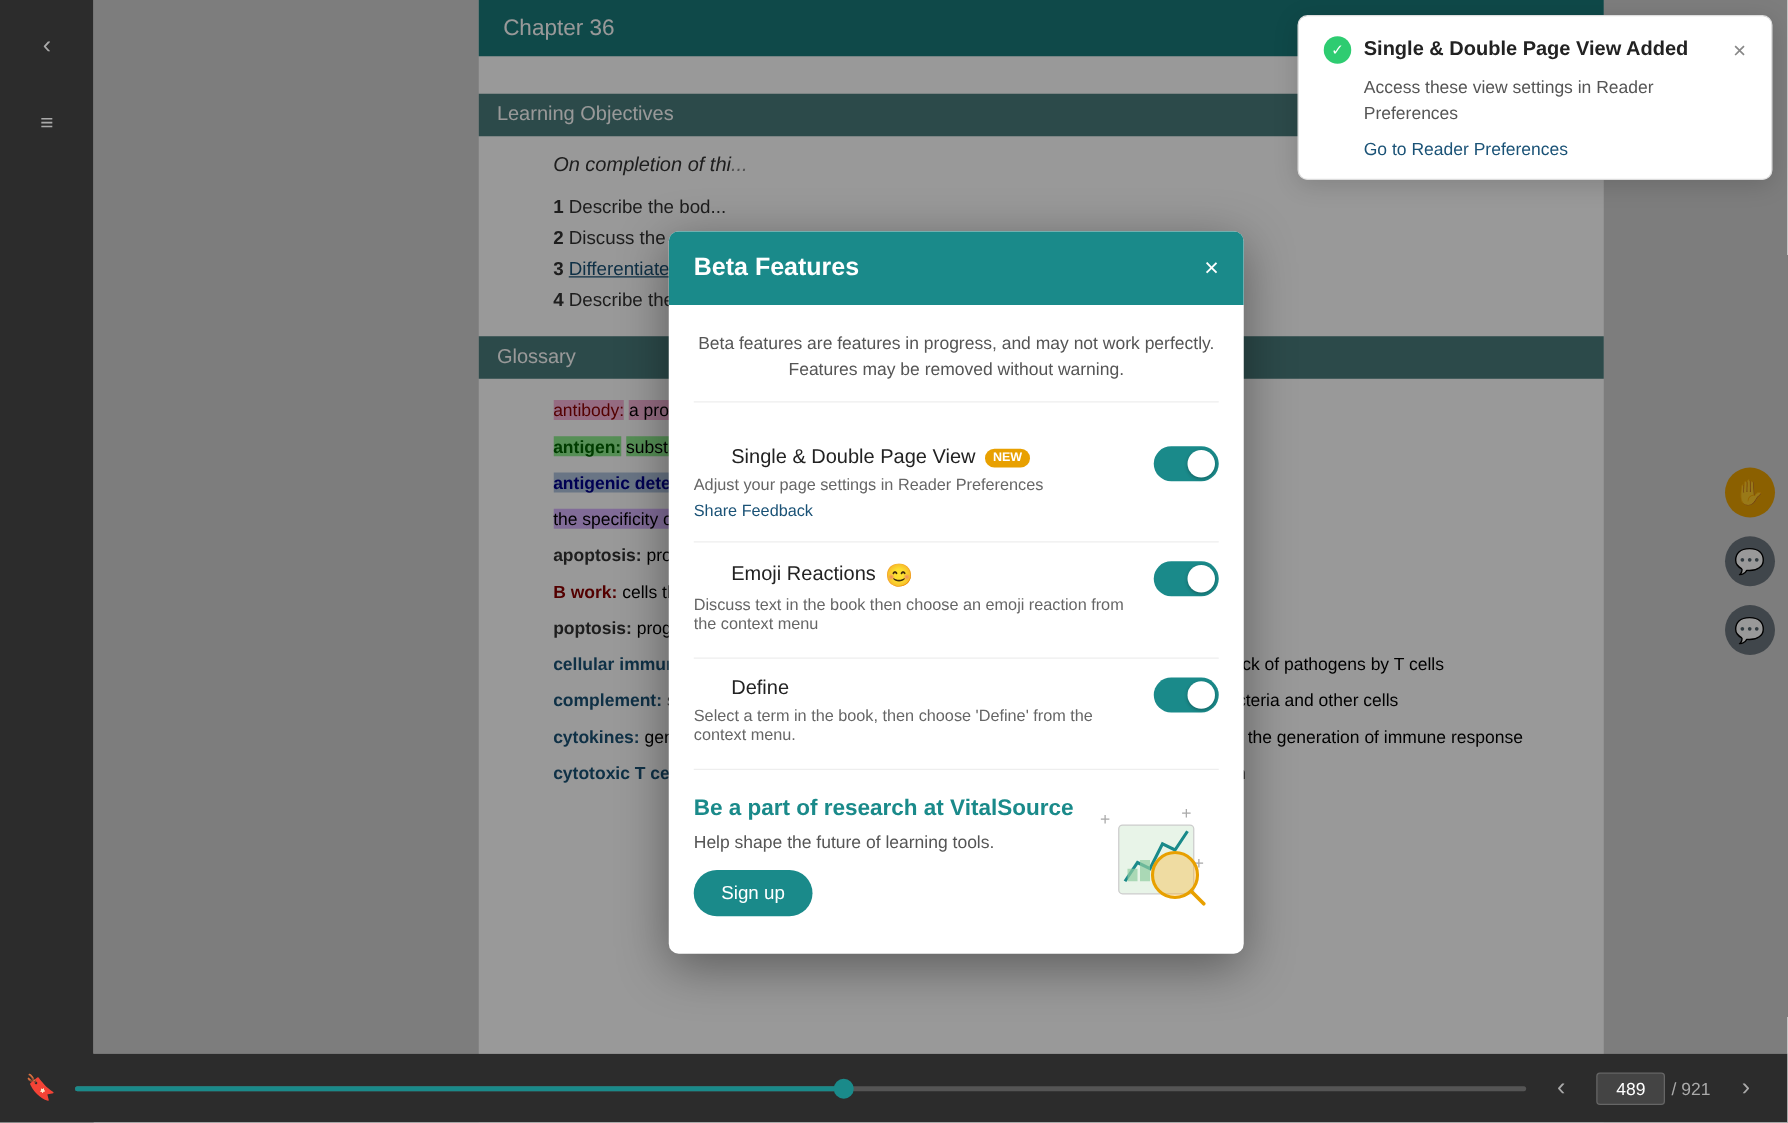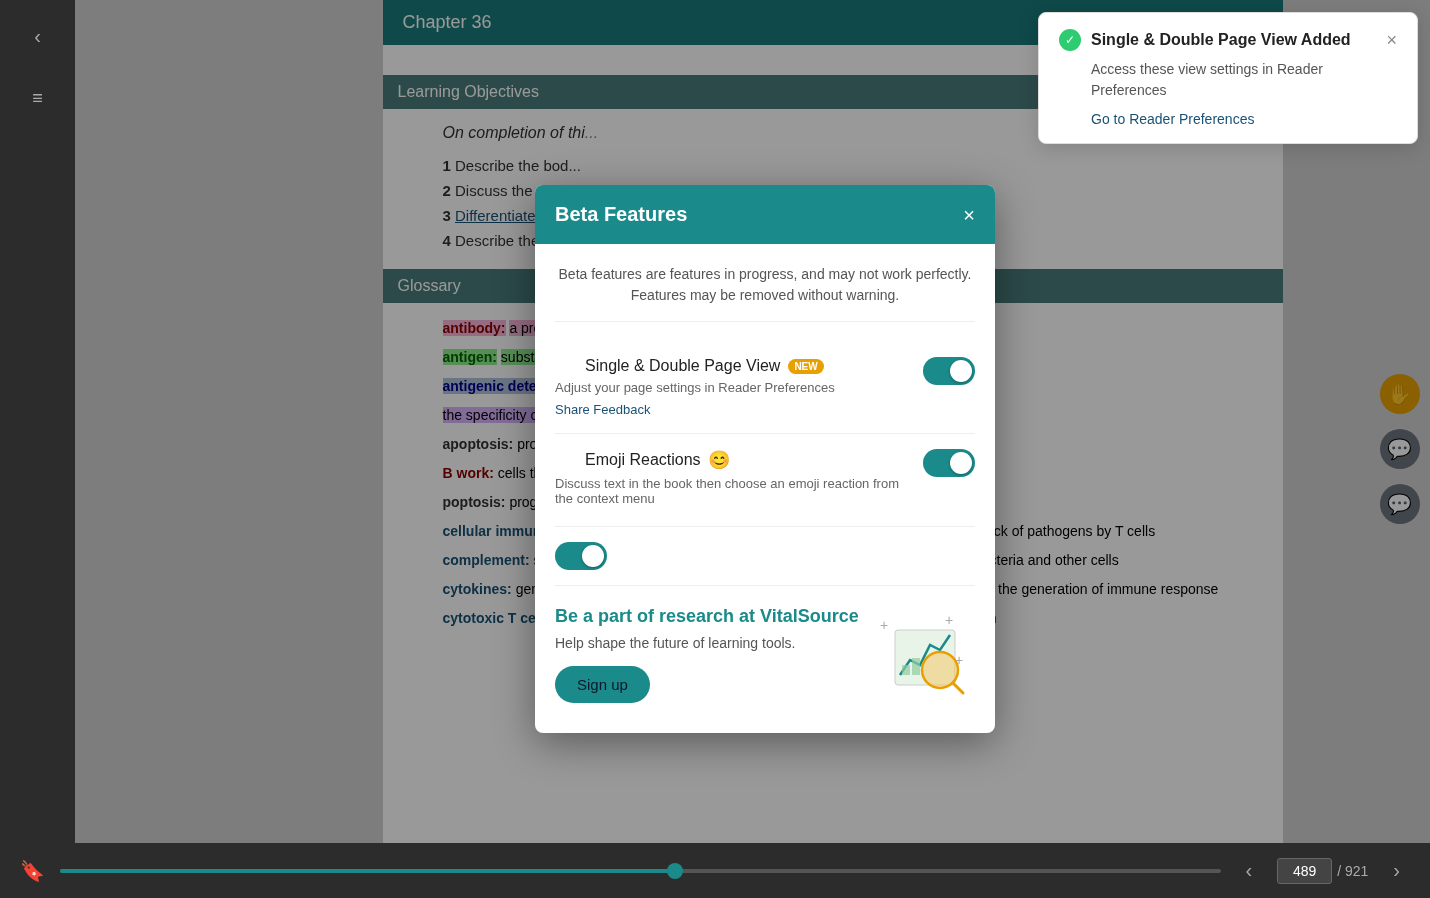--- a/index.html
+++ b/index.html
@@ -110,21 +110,21 @@
       font-weight: 500;
       margin: 20px -60px 15px -60px;
     }
 
     .glossary-item {
       margin-bottom: 8px;
       font-size: 14px;
       line-height: 1.5;
     }
 
-    .term-antibody { color: #8b0000; font-weight: bold; }
+    .term-antibody { color: #8b0000; font-weight: normal; }
     .term-antigen { color: #006400; font-weight: bold; }
     .term-antigenic { color: #00008b; font-weight: bold; }
     .term-apoptosis { color: #333; font-weight: bold; }
     .term-bcells { color: #8b0000; font-weight: bold; }
     .term-poptosis { color: #333; font-weight: bold; }
     .term-cellular { color: #1a5276; font-weight: bold; }
     .term-complement { color: #1a5276; font-weight: bold; }
     .term-cytokines { color: #1a5276; font-weight: bold; }
     .term-cytotoxic { color: #1a5276; font-weight: bold; }
 
@@ -389,21 +389,21 @@
     }
 
     .research-text p {
       color: #555;
       font-size: 14px;
       margin-bottom: 15px;
     }
 
     .sign-up-btn {
       background: #1a8a8a;
-      color: #0f172a;
+      color: #ffffff;
       border: none;
       padding: 10px 22px;
       border-radius: 20px;
       font-size: 15px;
       font-weight: 500;
       cursor: pointer;
     }
 
     .research-illustration {
       width: 100px;
@@ -584,20 +584,26 @@
             <p class="feature-desc">Discuss text in the book then choose an emoji reaction from the context menu</p>
           </div>
           <div class="toggle-switch">
             <div class="toggle-track">
               <div class="toggle-thumb"></div>
             </div>
           </div>
         </div>
 
         <div class="feature-item">
+          <div class="feature-info">
+            <div class="feature-name-row">
+              <span class="feature-name">Define</span>
+            </div>
+            <p class="feature-desc">Select a term in the book, then choose 'Define' from the context menu.</p>
+          </div>
           <div class="toggle-switch">
             <div class="toggle-track">
               <div class="toggle-thumb"></div>
             </div>
           </div>
         </div>
 
         <div class="research-section">
           <div class="research-text">
             <h3>Be a part of research at VitalSource</h3>

